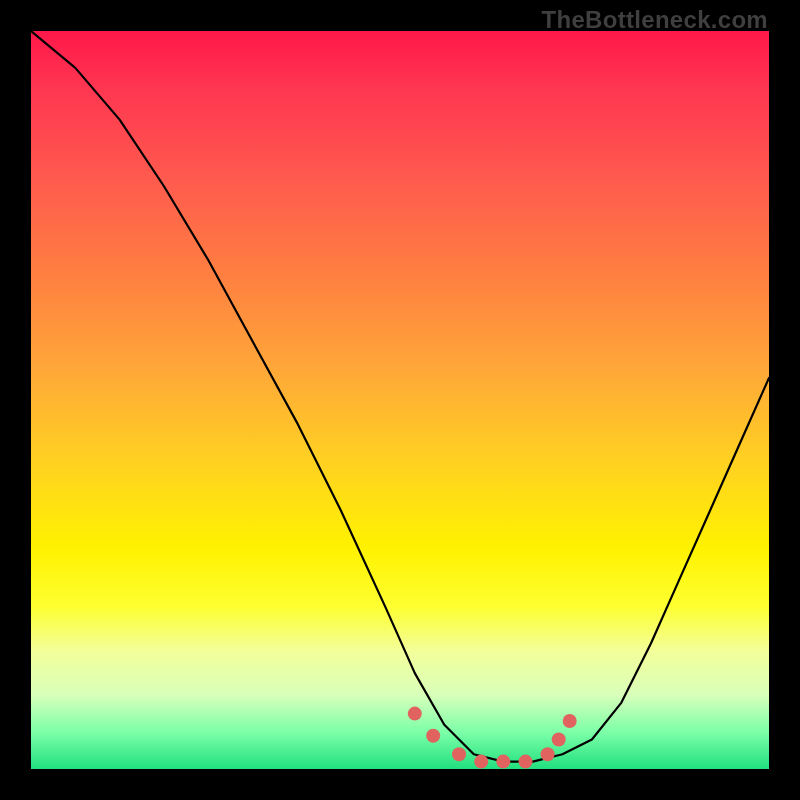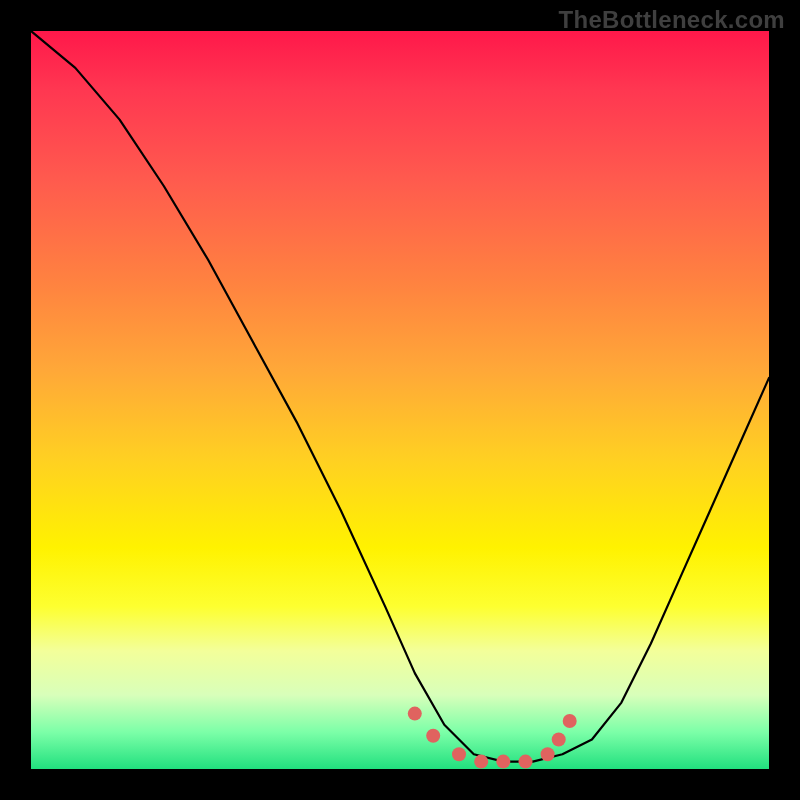--- a/index.html
+++ b/index.html
@@ -41,21 +41,21 @@
     );
   }
   svg {
     position: absolute;
     left: 0;
     top: 0;
   }
   .watermark {
     position: absolute;
     top: 6px;
-    right: 15px;
+    right: 32px;
     color: #3f3f3f;
     font-size: 24px;
     font-weight: 600;
     letter-spacing: 0.3px;
     user-select: none;
     text-align: center;
   }
 </style>
 </head>
 <body>

